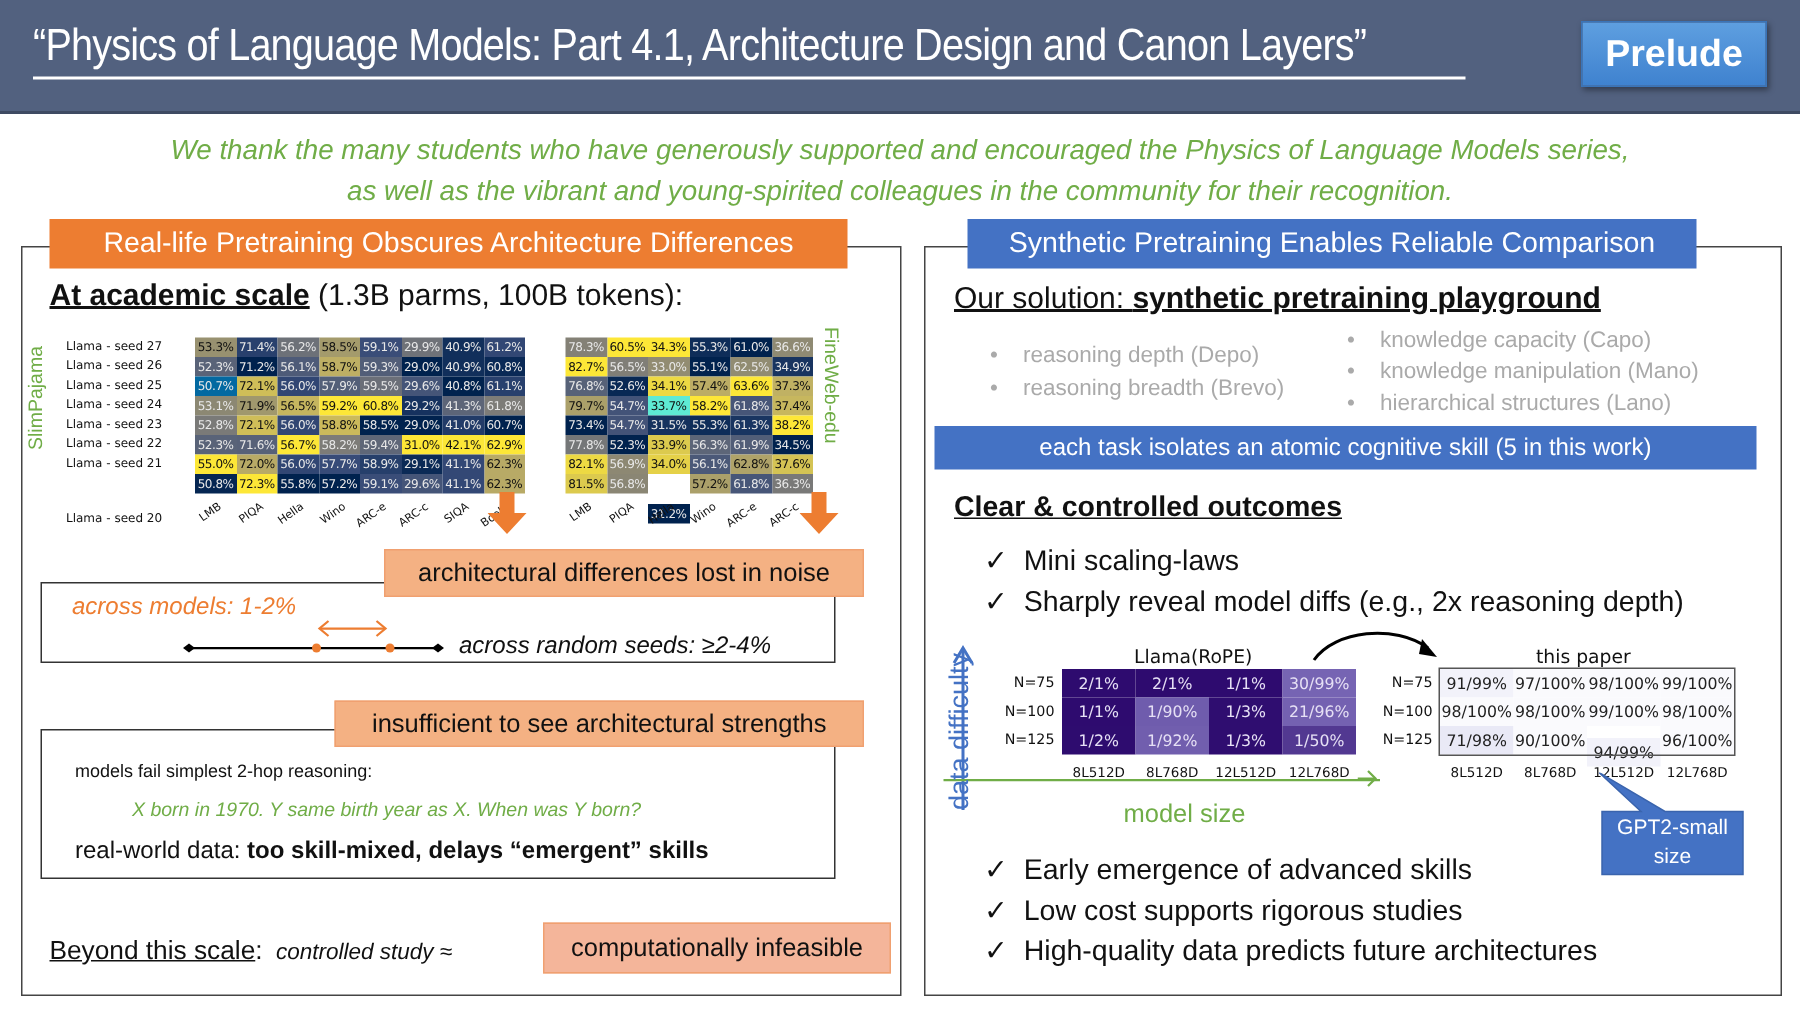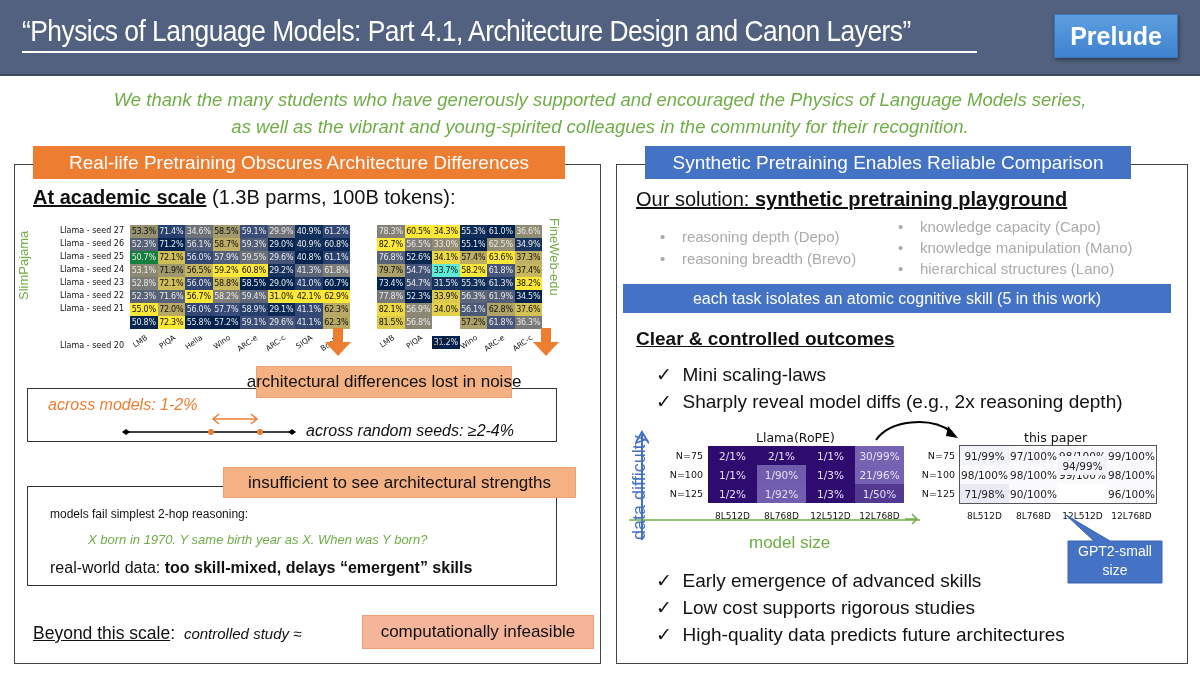--- a/index.html
+++ b/index.html
@@ -24,21 +24,21 @@
   .panel-head { color: #fff; font-size: 19px; display: flex; align-items: center; justify-content: center; white-space: nowrap; }
   #left-head { left: 33px; top: 146px; width: 532px; height: 33px; background: #ed7d31; }
   #right-head { left: 645px; top: 146px; width: 486px; height: 33px; background: #4472c4; }
 
   .h-text { font-size: 20px; white-space: nowrap; }
   .ul { text-decoration: underline; }
   .b { font-weight: bold; }
 
   
   .hm-cell { position: absolute; width: 27.5px; height: 13px; font-size: 8px; font-family: "DejaVu Sans", sans-serif; display: flex; align-items: center; justify-content: center; letter-spacing: -0.3px; }
-  .hm-rowlbl { position: absolute; font-size: 8px; font-family: "DejaVu Sans", sans-serif; text-align: right; width: 80px; }
+  .hm-rowlbl { position: absolute; font-size: 8px; font-family: "DejaVu Sans", sans-serif; width: 80px; }
   .hm-collbl { position: absolute; font-size: 7.5px; font-family: "DejaVu Sans", sans-serif; transform: rotate(-35deg); transform-origin: right top; white-space: nowrap; text-align: right; }
   .side-lbl { color: #70ad47; font-size: 13px; white-space: nowrap; }
 
   .salmon { background: #f4b183; border: 1px solid #f0a070; color: #111; font-size: 17px; display: flex; align-items: center; justify-content: center; white-space: nowrap; }
 
   .box { border: 1px solid #333; background: #fff; }
 
   .grey-bullet { color: #aaaaaa; font-size: 15px; white-space: nowrap; }
 
   .check { font-size: 19px; white-space: nowrap; }
@@ -69,37 +69,37 @@
     <div class="hm-rowlbl" style="left: 44px; top: 226px;">Llama - seed 27</div>
     <div class="hm-rowlbl" style="left: 44px; top: 239px;">Llama - seed 26</div>
     <div class="hm-rowlbl" style="left: 44px; top: 252px;">Llama - seed 25</div>
     <div class="hm-rowlbl" style="left: 44px; top: 265px;">Llama - seed 24</div>
     <div class="hm-rowlbl" style="left: 44px; top: 278px;">Llama - seed 23</div>
     <div class="hm-rowlbl" style="left: 44px; top: 291px;">Llama - seed 22</div>
     <div class="hm-rowlbl" style="left: 44px; top: 304px;">Llama - seed 21</div>
     <div class="hm-rowlbl" style="left: 44px; top: 317px; margin-top: 24px;">Llama - seed 20</div>
     <div class="hm-cell" style="background: rgb(152, 145, 112); color: rgb(17, 17, 17); left: 130px; top: 225px;">53.3%</div>
     <div class="hm-cell" style="background: rgb(89, 99, 120); color: rgb(232, 232, 232); left: 130px; top: 238px;">52.3%</div>
-    <div class="hm-cell" style="background: #15803d; color: rgb(232, 232, 232); left: 130px; top: 251px;">50.7%</div>
+    <div class="hm-cell" style="background: #0369a1; color: rgb(232, 232, 232); left: 130px; top: 251px;">50.7%</div>
     <div class="hm-cell" style="background: rgb(140, 136, 115); color: rgb(232, 232, 232); left: 130px; top: 264px;">53.1%</div>
     <div class="hm-cell" style="background: rgb(122, 122, 120); color: rgb(232, 232, 232); left: 130px; top: 277px;">52.8%</div>
     <div class="hm-cell" style="background: rgb(89, 99, 120); color: rgb(232, 232, 232); left: 130px; top: 290px;">52.3%</div>
     <div class="hm-cell" style="background: rgb(253, 231, 55); color: rgb(17, 17, 17); left: 130px; top: 303px;">55.0%</div>
     <div class="hm-cell" style="background: rgb(5, 38, 82); color: rgb(232, 232, 232); left: 130px; top: 316px;">50.8%</div>
     <div class="hm-collbl" style="left: 100px; top: 333px; width: 44px;">LMB</div>
     <div class="hm-cell" style="background: rgb(40, 64, 109); color: rgb(232, 232, 232); left: 157.5px; top: 225px;">71.4%</div>
     <div class="hm-cell" style="background: rgb(0, 34, 78); color: rgb(232, 232, 232); left: 157.5px; top: 238px;">71.2%</div>
     <div class="hm-cell" style="background: rgb(207, 190, 88); color: rgb(17, 17, 17); left: 157.5px; top: 251px;">72.1%</div>
     <div class="hm-cell" style="background: rgb(160, 152, 109); color: rgb(17, 17, 17); left: 157.5px; top: 264px;">71.9%</div>
     <div class="hm-cell" style="background: rgb(207, 190, 88); color: rgb(17, 17, 17); left: 157.5px; top: 277px;">72.1%</div>
     <div class="hm-cell" style="background: rgb(87, 97, 120); color: rgb(232, 232, 232); left: 157.5px; top: 290px;">71.6%</div>
     <div class="hm-cell" style="background: rgb(184, 170, 102); color: rgb(17, 17, 17); left: 157.5px; top: 303px;">72.0%</div>
     <div class="hm-cell" style="background: rgb(253, 231, 55); color: rgb(17, 17, 17); left: 157.5px; top: 316px;">72.3%</div>
     <div class="hm-collbl" style="left: 127.5px; top: 333px; width: 44px;">PIQA</div>
-    <div class="hm-cell" style="background: rgb(109, 113, 120); color: rgb(232, 232, 232); left: 185px; top: 225px;">34.6%</div>
+    <div class="hm-cell" style="background: rgb(109, 113, 120); color: rgb(232, 232, 232); left: 185px; top: 225px;">56.2%</div>
     <div class="hm-cell" style="background: rgb(78, 91, 120); color: rgb(232, 232, 232); left: 185px; top: 238px;">56.1%</div>
     <div class="hm-cell" style="background: rgb(49, 70, 115); color: rgb(232, 232, 232); left: 185px; top: 251px;">56.0%</div>
     <div class="hm-cell" style="background: rgb(197, 181, 95); color: rgb(17, 17, 17); left: 185px; top: 264px;">56.5%</div>
     <div class="hm-cell" style="background: rgb(49, 70, 115); color: rgb(232, 232, 232); left: 185px; top: 277px;">56.0%</div>
     <div class="hm-cell" style="background: rgb(253, 231, 55); color: rgb(17, 17, 17); left: 185px; top: 290px;">56.7%</div>
     <div class="hm-cell" style="background: rgb(49, 70, 115); color: rgb(232, 232, 232); left: 185px; top: 303px;">56.0%</div>
     <div class="hm-cell" style="background: rgb(0, 34, 78); color: rgb(232, 232, 232); left: 185px; top: 316px;">55.8%</div>
     <div class="hm-collbl" style="left: 155px; top: 333px; width: 44px;">Hella</div>
     <div class="hm-cell" style="background: rgb(164, 155, 108); color: rgb(17, 17, 17); left: 212.5px; top: 225px;">58.5%</div>
     <div class="hm-cell" style="background: rgb(190, 175, 100); color: rgb(17, 17, 17); left: 212.5px; top: 238px;">58.7%</div>
@@ -205,21 +205,21 @@
 <div class="abs side-lbl" style="left:562px; top:218px; transform:rotate(90deg); transform-origin:left top;">FineWeb-edu</div>
 
 <svg class="abs" style="left:325px; top:328px;" width="30" height="30">
   <polygon points="8,0 18,0 18,14 26,14 13,28 0,14 8,14" fill="#ed7d31"></polygon>
 </svg>
 <svg class="abs" style="left:533px; top:328px;" width="30" height="30">
   <polygon points="8,0 18,0 18,14 26,14 13,28 0,14 8,14" fill="#ed7d31"></polygon>
 </svg>
 
 <div class="abs box" style="left:27px; top:388px; width:530px; height:54px;"></div>
-<div class="abs salmon" style="left:256px; top:366px; width:256px; height:32px;text-align:right;">architectural differences lost in noise</div>
+<div class="abs salmon" style="left:256px; top:366px; width:320px; height:32px;text-align:right;">architectural differences lost in noise</div>
 <div class="abs" style="left:48px; top:396px; color:#ed7d31; font-style:italic; font-size:16px;">across models: 1-2%</div>
 <svg class="abs" style="left:120px; top:410px;" width="180" height="30">
   <line x1="94" y1="9" x2="136" y2="9" stroke="#ed7d31" stroke-width="1.5"></line>
   <polyline points="99,4 93,9 99,14" fill="none" stroke="#ed7d31" stroke-width="1.5"></polyline>
   <polyline points="131,4 137,9 131,14" fill="none" stroke="#ed7d31" stroke-width="1.5"></polyline>
   <line x1="6" y1="22" x2="172" y2="22" stroke="#000" stroke-width="1.5"></line>
   <polygon points="2,22 6,19 10,22 6,25" fill="#000"></polygon>
   <polygon points="168,22 172,19 176,22 172,25" fill="#000"></polygon>
   <circle cx="91" cy="22" r="3" fill="#ed7d31"></circle>
   <circle cx="140" cy="22" r="3" fill="#ed7d31"></circle>
@@ -305,21 +305,21 @@
     <div class="sm-cell" style="background: rgb(250, 250, 253); color: rgb(34, 34, 34); left: 1058px; top: 446px;">98/100%</div>
     <div class="sm-cell" style="background: rgb(250, 250, 253); color: rgb(34, 34, 34); left: 1107px; top: 446px;">99/100%</div>
     <div class="sm-rowlbl" style="left: 905px; top: 450px;">N=75</div>
     <div class="sm-cell" style="background: rgb(250, 250, 253); color: rgb(34, 34, 34); left: 960px; top: 465px;">98/100%</div>
     <div class="sm-cell" style="background: rgb(250, 250, 253); color: rgb(34, 34, 34); left: 1009px; top: 465px;">98/100%</div>
     <div class="sm-cell" style="background: rgb(250, 250, 253); color: rgb(34, 34, 34); left: 1058px; top: 465px;">99/100%</div>
     <div class="sm-cell" style="background: rgb(250, 250, 253); color: rgb(34, 34, 34); left: 1107px; top: 465px;">98/100%</div>
     <div class="sm-rowlbl" style="left: 905px; top: 469px;">N=100</div>
     <div class="sm-cell" style="background: rgb(233, 233, 246); color: rgb(34, 34, 34); left: 960px; top: 484px;">71/98%</div>
     <div class="sm-cell" style="background: rgb(250, 250, 253); color: rgb(34, 34, 34); left: 1009px; top: 484px;">90/100%</div>
-    <div class="sm-cell" style="background: rgb(242, 242, 250); color: rgb(34, 34, 34); left: 1058px; top: 456px;">94/99%</div>
+    <div class="sm-cell" style="background: rgb(242, 242, 250); color: rgb(34, 34, 34); left: 1058px; top: 492px;">94/99%</div>
     <div class="sm-cell" style="background: rgb(250, 250, 253); color: rgb(34, 34, 34); left: 1107px; top: 484px;">96/100%</div>
     <div class="sm-rowlbl" style="left: 905px; top: 488px;">N=125</div>
     <div class="sm-collbl" style="left: 960px; top: 511px;">8L512D</div>
     <div class="sm-collbl" style="left: 1009px; top: 511px;">8L768D</div>
     <div class="sm-collbl" style="left: 1058px; top: 511px;">12L512D</div>
     <div class="sm-collbl" style="left: 1107px; top: 511px;">12L768D</div>
     <div style="position: absolute; left: 959px; top: 445px; width: 198px; height: 59px; border: 1px solid rgb(85, 85, 85);"></div>
   </div>
 
 <div class="abs" style="left:756px; top:430px; font-size:12.5px; font-family:'DejaVu Sans',sans-serif;">Llama(RoPE)</div>

